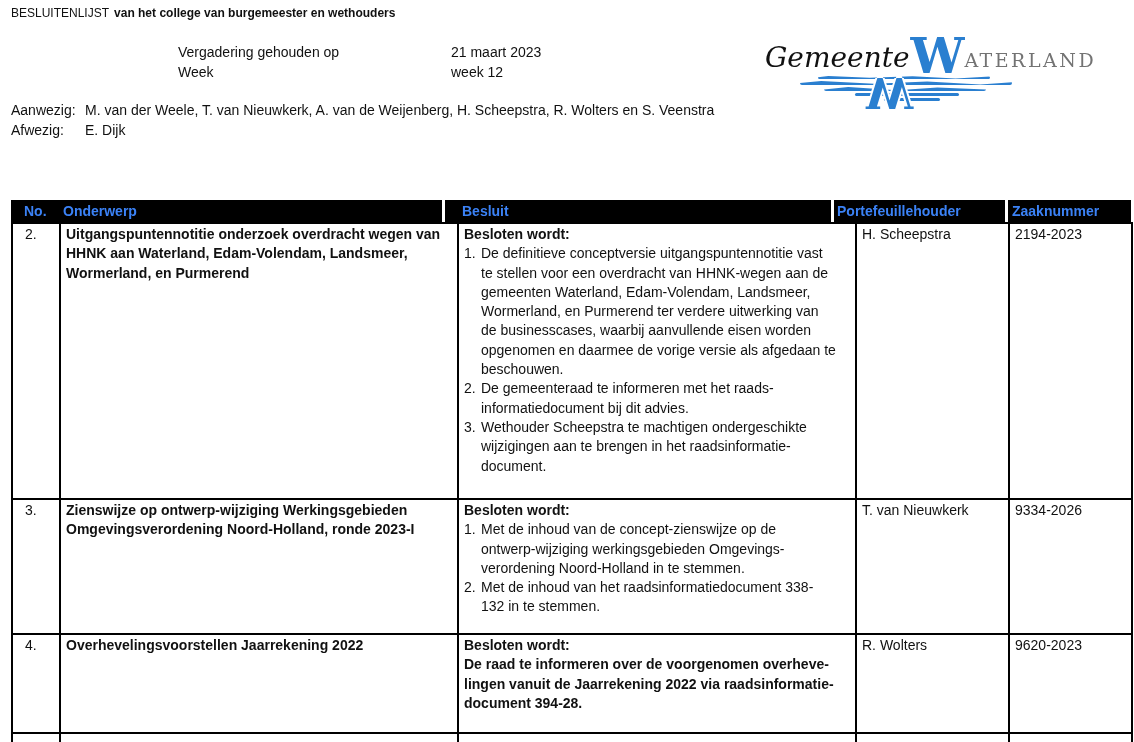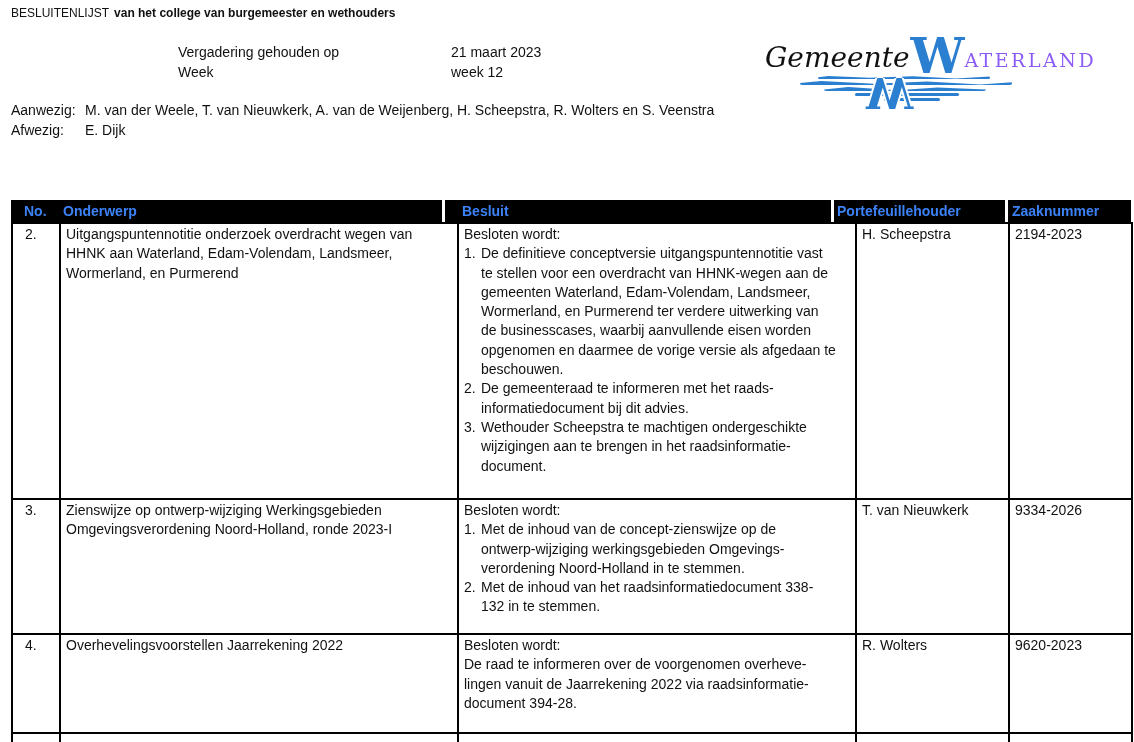--- a/index.html
+++ b/index.html
@@ -27,21 +27,21 @@
   .logo-text{position:absolute;left:0;top:0;white-space:nowrap;}
   .logo-text .gemeente{
     font-family:"DejaVu Serif",serif;font-style:italic;font-size:28px;color:#111;
     vertical-align:baseline;
   }
   .logo-text .bigw{
     font-family:"DejaVu Serif",serif;font-size:48px;font-weight:bold;
     color:#2a7fd0;vertical-align:-6px;margin-left:1px;
   }
   .logo-text .aterland{
-    font-family:"DejaVu Serif",serif;font-size:19px;letter-spacing:2.5px;color:#8b5cf6;
+    font-family:"DejaVu Serif",serif;font-size:19px;letter-spacing:2.5px;color:#737373;
     vertical-align:baseline;
   }
   .water{position:absolute;left:35px;top:46px;width:212px;height:32px;}
   .strip{position:absolute;background:#2a7fd0;border-radius:2px;}
   .s1{left:18px;top:2px;width:172px;height:3px;clip-path:polygon(0 40%,6% 0,30% 60%,55% 10%,80% 80%,100% 20%,100% 100%,0 100%);}
   .s2{left:0;top:7px;width:212px;height:4px;clip-path:polygon(0 50%,10% 0,35% 70%,60% 10%,85% 90%,100% 30%,100% 100%,0 100%);}
   .s3{left:24px;top:13px;width:162px;height:4px;clip-path:polygon(0 60%,15% 0,45% 80%,70% 10%,100% 60%,100% 100%,0 100%);}
   .s4{left:55px;top:19px;width:104px;height:3px;}
   .s5{left:84px;top:24px;width:56px;height:3px;}
   .wreflect{
@@ -73,21 +73,21 @@
     vertical-align:top;
     padding:1px 4px 0 5px;
     overflow:hidden;
   }
   table.body td.c-no{padding-left:12px;}
   tr.r1{height:276px;}
   tr.r2{height:135px;}
   tr.r3{height:99px;}
   tr.cut{height:10px;}
   tr.cut td{border-bottom:none;}
-  .pre{white-space:pre-line;}
+  .pre{white-space:pre-line;font-weight:bold;}
   .para{display:flex;}
   .para .marker{flex:0 0 17px;}
   .para .ptext{flex:1;white-space:pre-line;}
 </style>
 </head>
 <body>
 
 <div class="page">
 
   <div class="doc-title">

